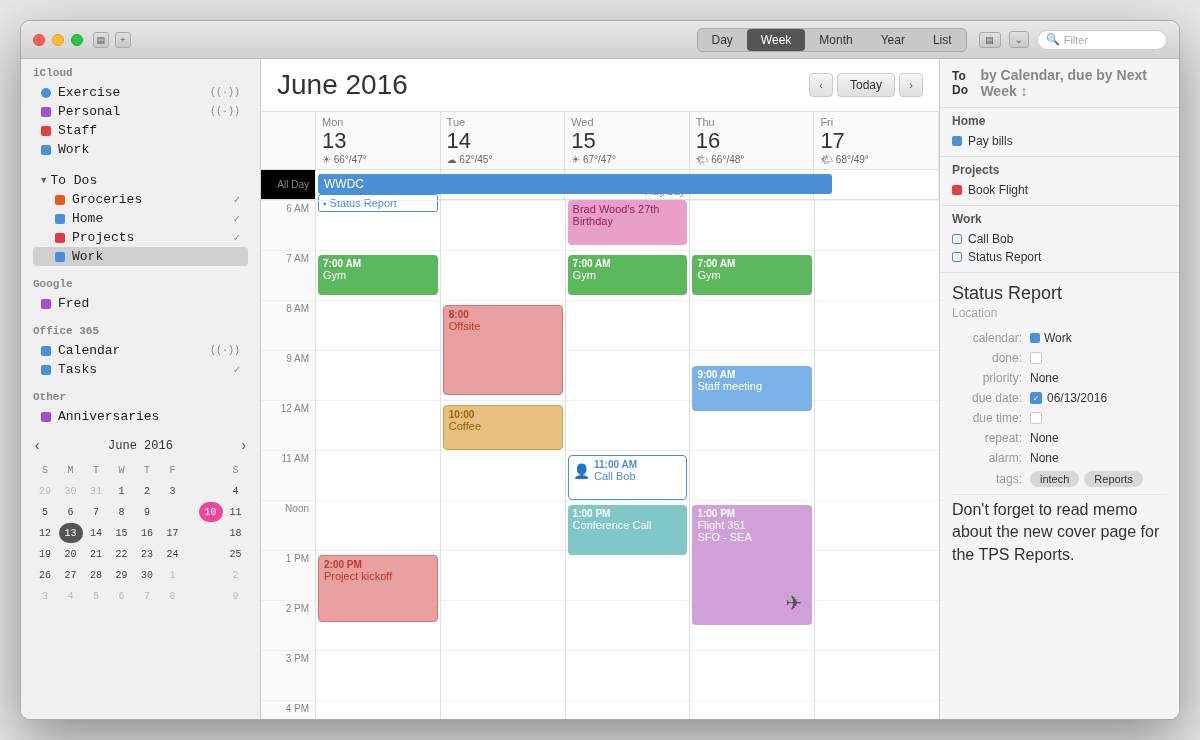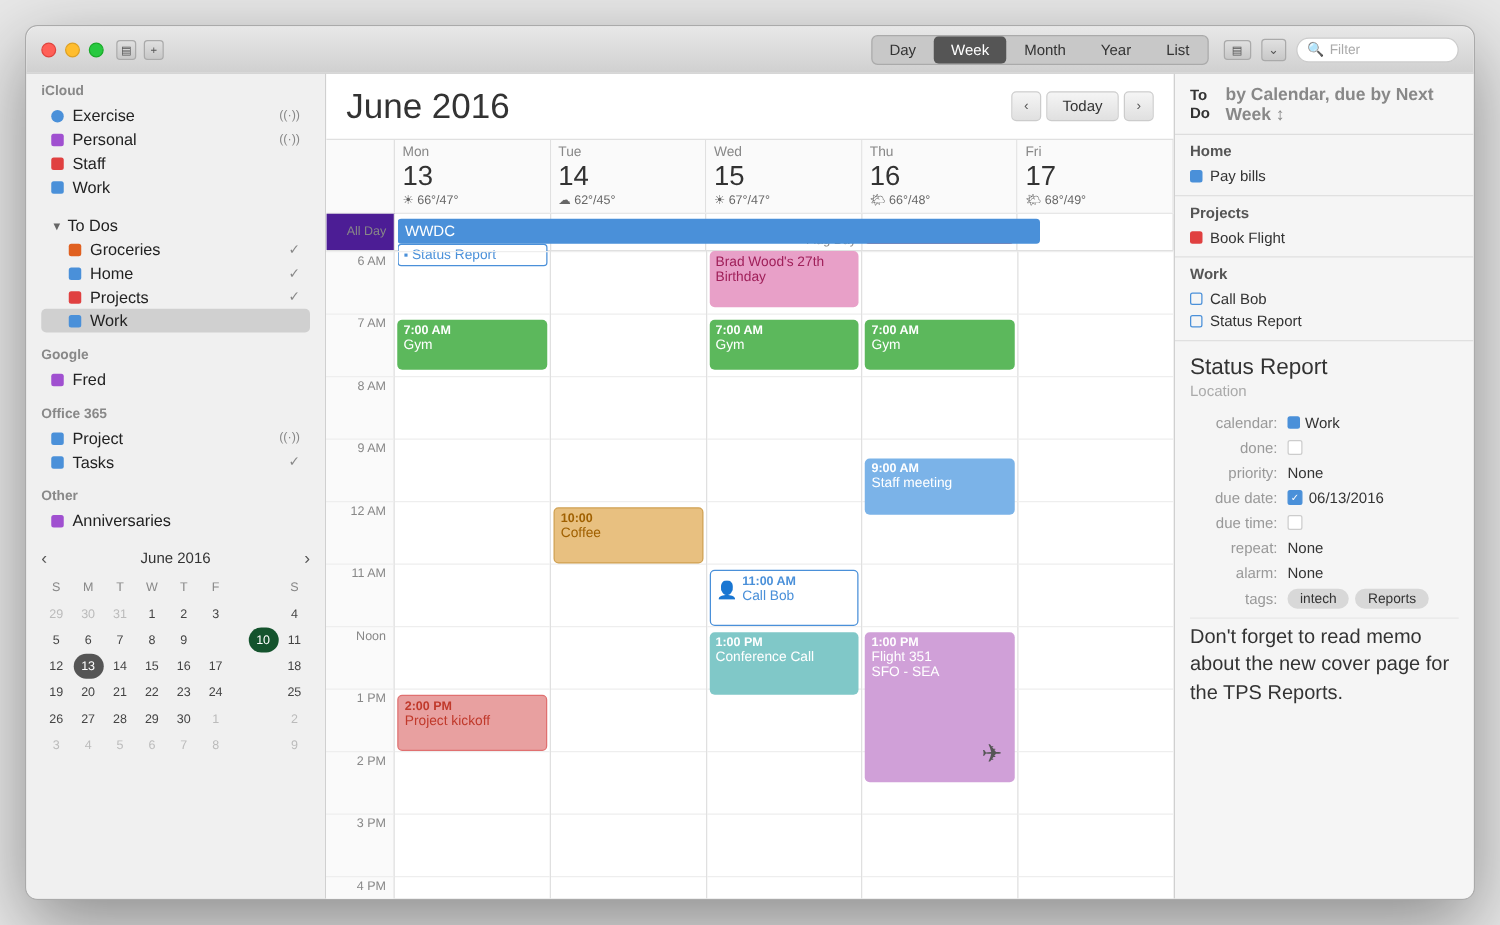--- a/index.html
+++ b/index.html
@@ -21,37 +21,37 @@
     .view-tab.active { background: #555; color: #fff; border-radius: 4px; }
     .titlebar-right { display: flex; align-items: center; gap: 8px; margin-left: 12px; }
     .sidebar-toggle { width: 22px; height: 16px; background: linear-gradient(to bottom, #e0e0e0, #c8c8c8); border: 1px solid #aaa; border-radius: 3px; display: flex; align-items: center; justify-content: center; font-size: 9px; color: #555; }
     .chevron-btn { font-size: 10px; color: #555; background: linear-gradient(to bottom, #e0e0e0, #c8c8c8); border: 1px solid #aaa; border-radius: 3px; padding: 2px 5px; }
     .filter-box { width: 130px; height: 20px; background: #fff; border: 1px solid #ccc; border-radius: 10px; display: flex; align-items: center; padding: 0 8px; font-size: 11px; color: #999; }
     
     
     .main-layout { display: flex; flex: 1; overflow: hidden; }
     
     
-    .sidebar { width: 240px; background: #f0f0f0; border-right: 1px solid #d0d0d0; display: flex; flex-direction: column; overflow-y: auto; flex-shrink: 0; }
+    .sidebar { width: 240px; background: #f0f0f0; border-right: 1px solid #d0d0d0; display: flex; flex-direction: column; overflow-y: auto; flex-shrink: 0; font-family: Liberation Mono, monospace; }
     .sidebar-section { padding: 8px 12px 4px; }
     .sidebar-section-title { font-size: 11px; color: #888; font-weight: 600; margin-bottom: 4px; }
     .sidebar-item { display: flex; align-items: center; padding: 2px 8px; border-radius: 4px; cursor: pointer; font-size: 13px; color: #222; position: relative; }
     .sidebar-item.active, .sidebar-item.selected { background: #d0d0d0; }
     .cal-dot { width: 10px; height: 10px; border-radius: 2px; margin-right: 7px; flex-shrink: 0; }
     .sidebar-item .checkmark { margin-left: auto; font-size: 11px; color: #888; }
     .sidebar-item .wifi-icon { margin-left: auto; font-size: 10px; color: #888; }
     .triangle { font-size: 9px; margin-right: 4px; color: #666; }
     .sub-item { padding-left: 22px; }
     .mini-cal { padding: 8px 12px; }
     .mini-cal-header { display: flex; align-items: center; justify-content: space-between; font-size: 12px; color: #333; margin-bottom: 6px; }
     .mini-cal-nav { font-size: 14px; color: #555; cursor: pointer; }
     .mini-cal-grid { display: grid; grid-template-columns: repeat(7, 1fr); gap: 1px; }
     .mini-cal-cell { width: 24px; height: 20px; display: flex; align-items: center; justify-content: center; font-size: 10px; color: #444; cursor: pointer; border-radius: 10px; }
     .mini-cal-cell.header { color: #888; font-size: 10px; }
-    .mini-cal-cell.today { background: #14532d; color: #fff; border-radius: 10px; margin-left: 38px; }
+    .mini-cal-cell.today { background: #ec4899; color: #fff; border-radius: 10px; margin-left: 38px; }
     .mini-cal-cell.other-month { color: #bbb; }
     .mini-cal-cell.selected { background: #555; color: #fff; border-radius: 10px; }
     
     
     .calendar-main { flex: 1; display: flex; flex-direction: column; overflow: hidden; background: #fff; }
     .cal-header { display: flex; align-items: center; padding: 10px 16px; border-bottom: 1px solid #e0e0e0; }
     .cal-title { font-size: 28px; color: #333; font-weight: 300; flex: 1; }
     .cal-nav { display: flex; align-items: center; gap: 4px; }
     .nav-btn { width: 24px; height: 24px; background: linear-gradient(to bottom, #f5f5f5, #e0e0e0); border: 1px solid #ccc; border-radius: 4px; display: flex; align-items: center; justify-content: center; font-size: 11px; color: #555; cursor: pointer; }
     .today-btn { padding: 4px 12px; background: linear-gradient(to bottom, #f5f5f5, #e0e0e0); border: 1px solid #ccc; border-radius: 4px; font-size: 12px; color: #333; cursor: pointer; }
@@ -60,21 +60,21 @@
     .week-grid { flex: 1; display: flex; flex-direction: column; overflow: hidden; }
     .week-header { display: flex; border-bottom: 1px solid #e0e0e0; flex-shrink: 0; }
     .week-gutter { width: 55px; flex-shrink: 0; border-right: 1px solid #e0e0e0; background: #fafafa; }
     .day-header { flex: 1; border-right: 1px solid #e0e0e0; padding: 4px 6px; background: #fafafa; }
     .day-name { font-size: 11px; color: #888; }
     .day-number { font-size: 22px; color: #333; font-weight: 300; }
     .day-weather { font-size: 10px; color: #666; }
     
     
     .allday-row { display: flex; border-bottom: 1px solid #e0e0e0; flex-shrink: 0; min-height: 30px; }
-    .allday-label { width: 55px; flex-shrink: 0; border-right: 1px solid #e0e0e0; display: flex; align-items: center; justify-content: flex-end; padding-right: 6px; font-size: 10px; color: #888; background: #4c1d95; }
+    .allday-label { width: 55px; flex-shrink: 0; border-right: 1px solid #e0e0e0; display: flex; align-items: center; justify-content: flex-end; padding-right: 6px; font-size: 10px; color: #888; background: #000000; }
     .allday-cell { flex: 1; border-right: 1px solid #e0e0e0; position: relative; padding: 2px; }
     .allday-event { border-radius: 3px; padding: 2px 5px; font-size: 11px; font-weight: 500; }
     .wwdc-event { background: #4a90d9; color: #fff; }
     .status-event { background: #fff; border: 1px solid #4a90d9; color: #4a90d9; font-size: 11px; padding: 2px 4px; border-radius: 3px; display: flex; align-items: center; gap: 3px; }
     .flag-day { position: absolute; bottom: 2px; right: 4px; font-size: 10px; color: #888; }
     
     
     .time-grid { flex: 1; display: flex; overflow-y: auto; justify-content: space-between; }
     .time-labels { width: 55px; flex-shrink: 0; border-right: 1px solid #e0e0e0; background: #fafafa; }
     .time-label { height: 50px; display: flex; align-items: flex-start; justify-content: flex-end; padding-right: 6px; padding-top: 2px; font-size: 10px; color: #888; border-top: 1px solid #eee; }
@@ -200,21 +200,21 @@
         <div class="sidebar-item">
           <div class="cal-dot" style="background:#a050d0;"></div>
           <span>Fred</span>
         </div>
       </div>
 
       <div class="sidebar-section">
         <div class="sidebar-section-title">Office 365</div>
         <div class="sidebar-item">
           <div class="cal-dot" style="background:#4a90d9;"></div>
-          <span>Project</span>
+          <span>Calendar</span>
           <span class="wifi-icon">((·))</span>
         </div>
         <div class="sidebar-item">
           <div class="cal-dot" style="background:#4a90d9;"></div>
           <span>Tasks</span>
           <span class="checkmark">✓</span>
         </div>
       </div>
 
       <div class="sidebar-section">
@@ -385,39 +385,43 @@
               <div class="hour-line"></div>
               <div class="hour-line"></div>
               <div class="hour-line"></div>
               <div class="hour-line"></div>
               <div class="hour-line"></div>
 
               <div class="cal-event event-green" style="top:55px; height:40px;">
                 <div class="event-time">7:00 AM</div>
                 <div class="event-title">Gym</div>
               </div>
-              <div class="cal-event event-red" style="top:355px; height:45px; background:#e8a0a0; color:#c0392b;">
+              <div class="cal-event event-red" style="top:355px; height:67px; background:#e8a0a0; color:#c0392b;">
                 <div class="event-time">2:00 PM</div>
                 <div class="event-title">Project kickoff</div>
               </div>
             </div>
 
             <div class="day-col">
               <div class="hour-line"></div>
               <div class="hour-line"></div>
               <div class="hour-line"></div>
               <div class="hour-line"></div>
               <div class="hour-line"></div>
               <div class="hour-line"></div>
               <div class="hour-line"></div>
               <div class="hour-line"></div>
               <div class="hour-line"></div>
               <div class="hour-line"></div>
               <div class="hour-line"></div>
 
+              <div class="cal-event" style="top:105px; height:90px; background:#e8a0a0; color:#c0392b; border:1px solid #e07070;">
+                <div class="event-time">8:00</div>
+                <div class="event-title">Offsite</div>
+              </div>
               <div class="cal-event" style="top:205px; height:45px; background:#e8c080; color:#a06000; border:1px solid #d0a050;">
                 <div class="event-time">10:00</div>
                 <div class="event-title">Coffee</div>
               </div>
             </div>
 
             <div class="day-col">
               <div class="hour-line"></div>
               <div class="hour-line"></div>
               <div class="hour-line"></div>

